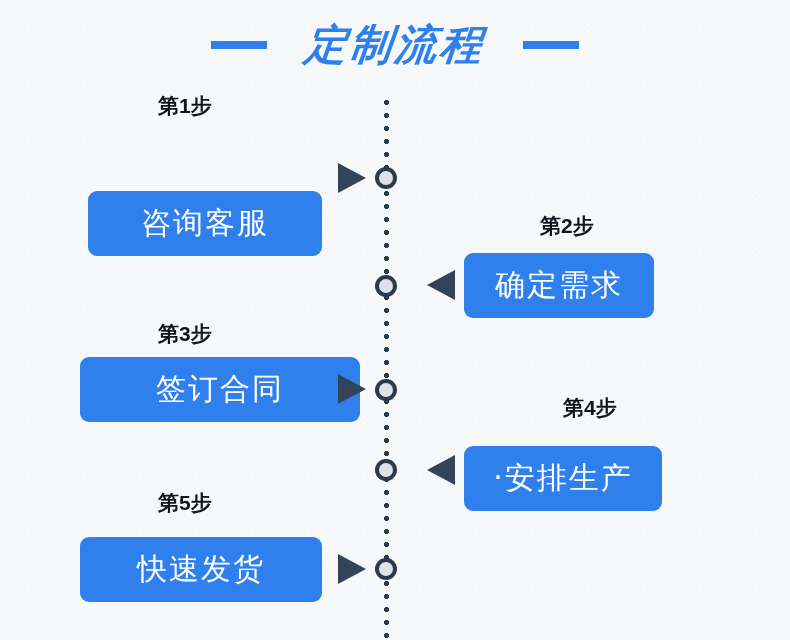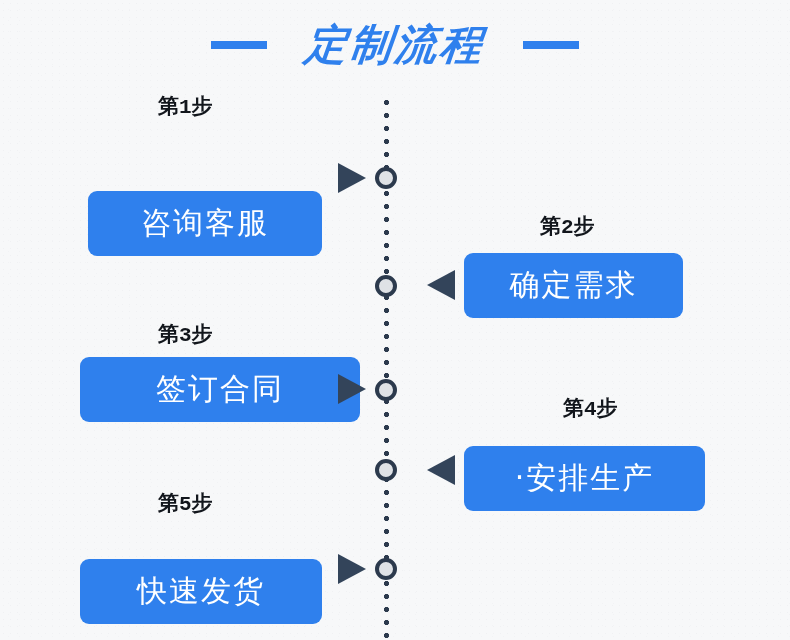--- a/index.html
+++ b/index.html
@@ -104,52 +104,52 @@
     font-size: 30px;
     letter-spacing: 2px;
     box-sizing: border-box;
     font-family: "DejaVu Sans", "Liberation Sans", sans-serif;
     font-weight: 400;
   }
 
   
   .step-label {
     position: absolute;
-    font-family: Liberation Mono, monospace;
+    font-family: Liberation Sans, sans-serif;
     font-size: 21px;
     font-weight: 700;
     color: #12161c;
     white-space: nowrap;
     letter-spacing: 0px;
     text-align: center;
   }
 
   
   #label-1 { left: 158px; top: 92px; }
   #box-1   { left: 88px;  top: 146px; width: 234px; margin-top: 45px; }
   #arrow-1 { left: 338px; top: 163px; }
   #node-1  { top: 167px; }
 
   #label-2 { left: 540px; top: 180px; margin-top: 32px; }
-  #box-2   { left: 464px; top: 253px; width: 219px; }
+  #box-2   { left: 464px; top: 253px; width: 190px; }
   #arrow-2 { left: 427px; top: 270px; }
   #node-2  { top: 275px; }
 
   #label-3 { left: 158px; top: 320px; }
   #box-3   { left: 80px;  top: 357px; width: 280px; }
   #arrow-3 { left: 338px; top: 374px; }
   #node-3  { top: 379px; }
 
   #label-4 { left: 563px; top: 394px; }
-  #box-4   { left: 464px; top: 446px; width: 241px; }
+  #box-4   { left: 464px; top: 446px; width: 198px; }
   #arrow-4 { left: 427px; top: 455px; }
   #node-4  { top: 459px; }
 
   #label-5 { left: 158px; top: 489px; }
-  #box-5   { left: 80px;  top: 537px; width: 242px; margin-top: 22px; }
+  #box-5   { left: 80px;  top: 537px; width: 242px; }
   #arrow-5 { left: 338px; top: 554px; }
   #node-5  { top: 558px; }
 </style>
 </head>
 <body>
 
 <div id="canvas">
 
   <div id="title-row">
     <span class="title-dash left"></span>

